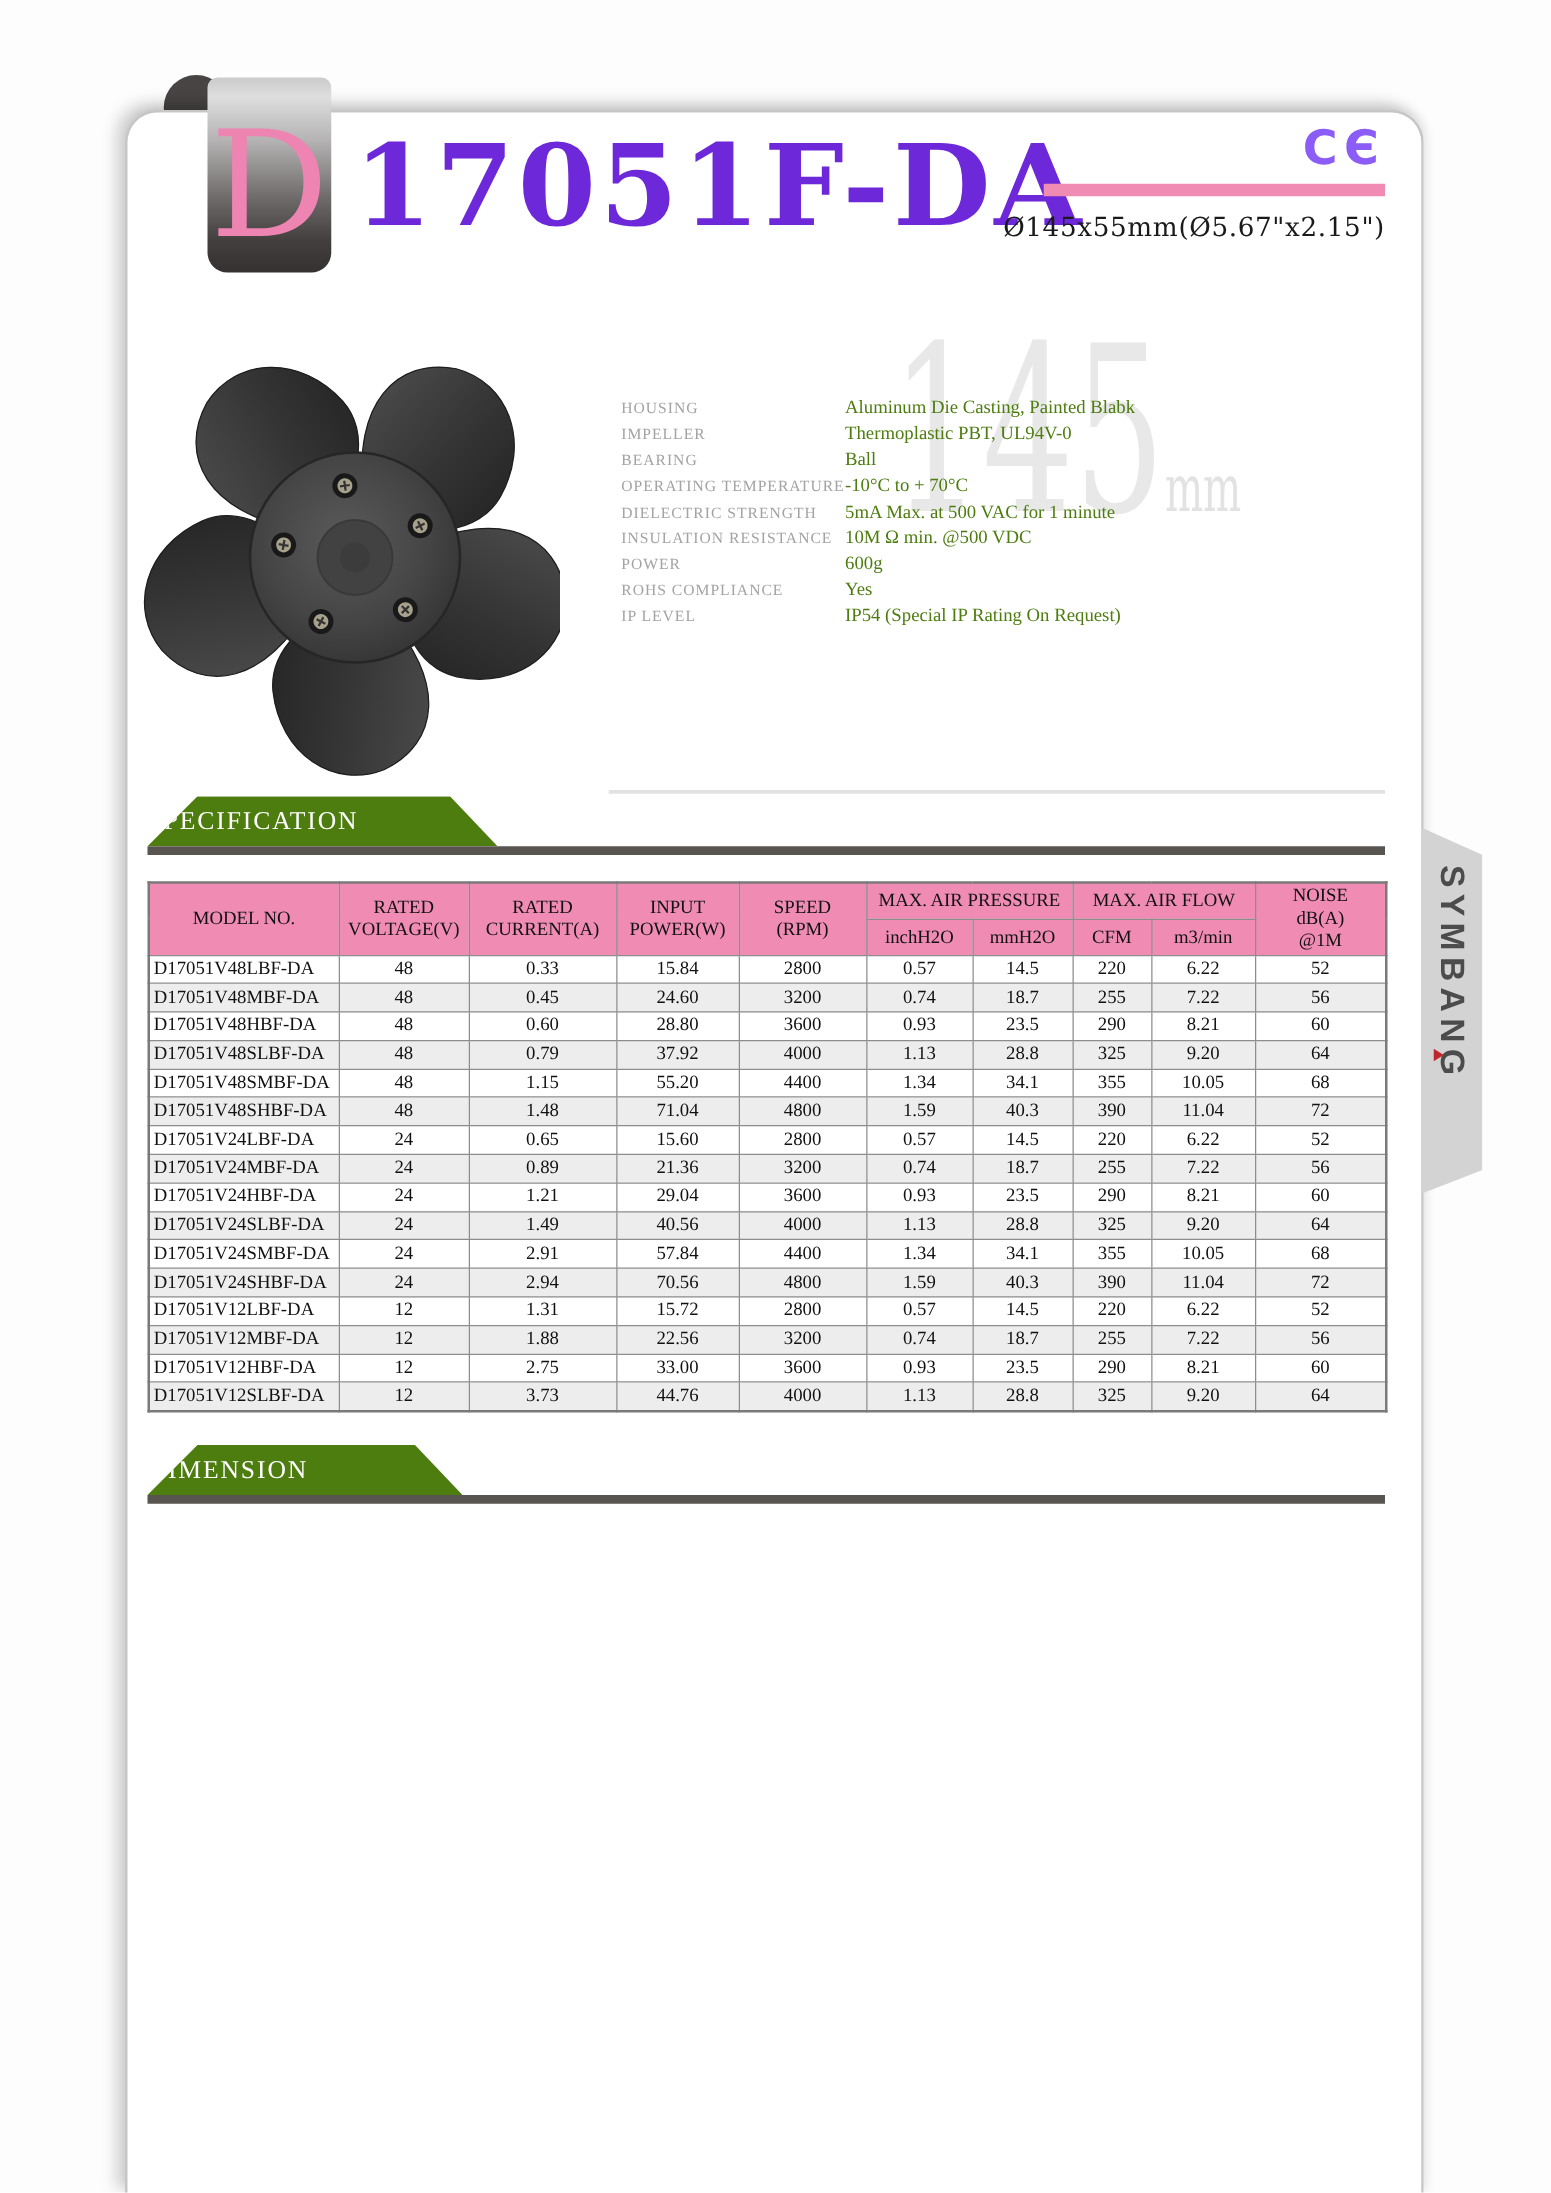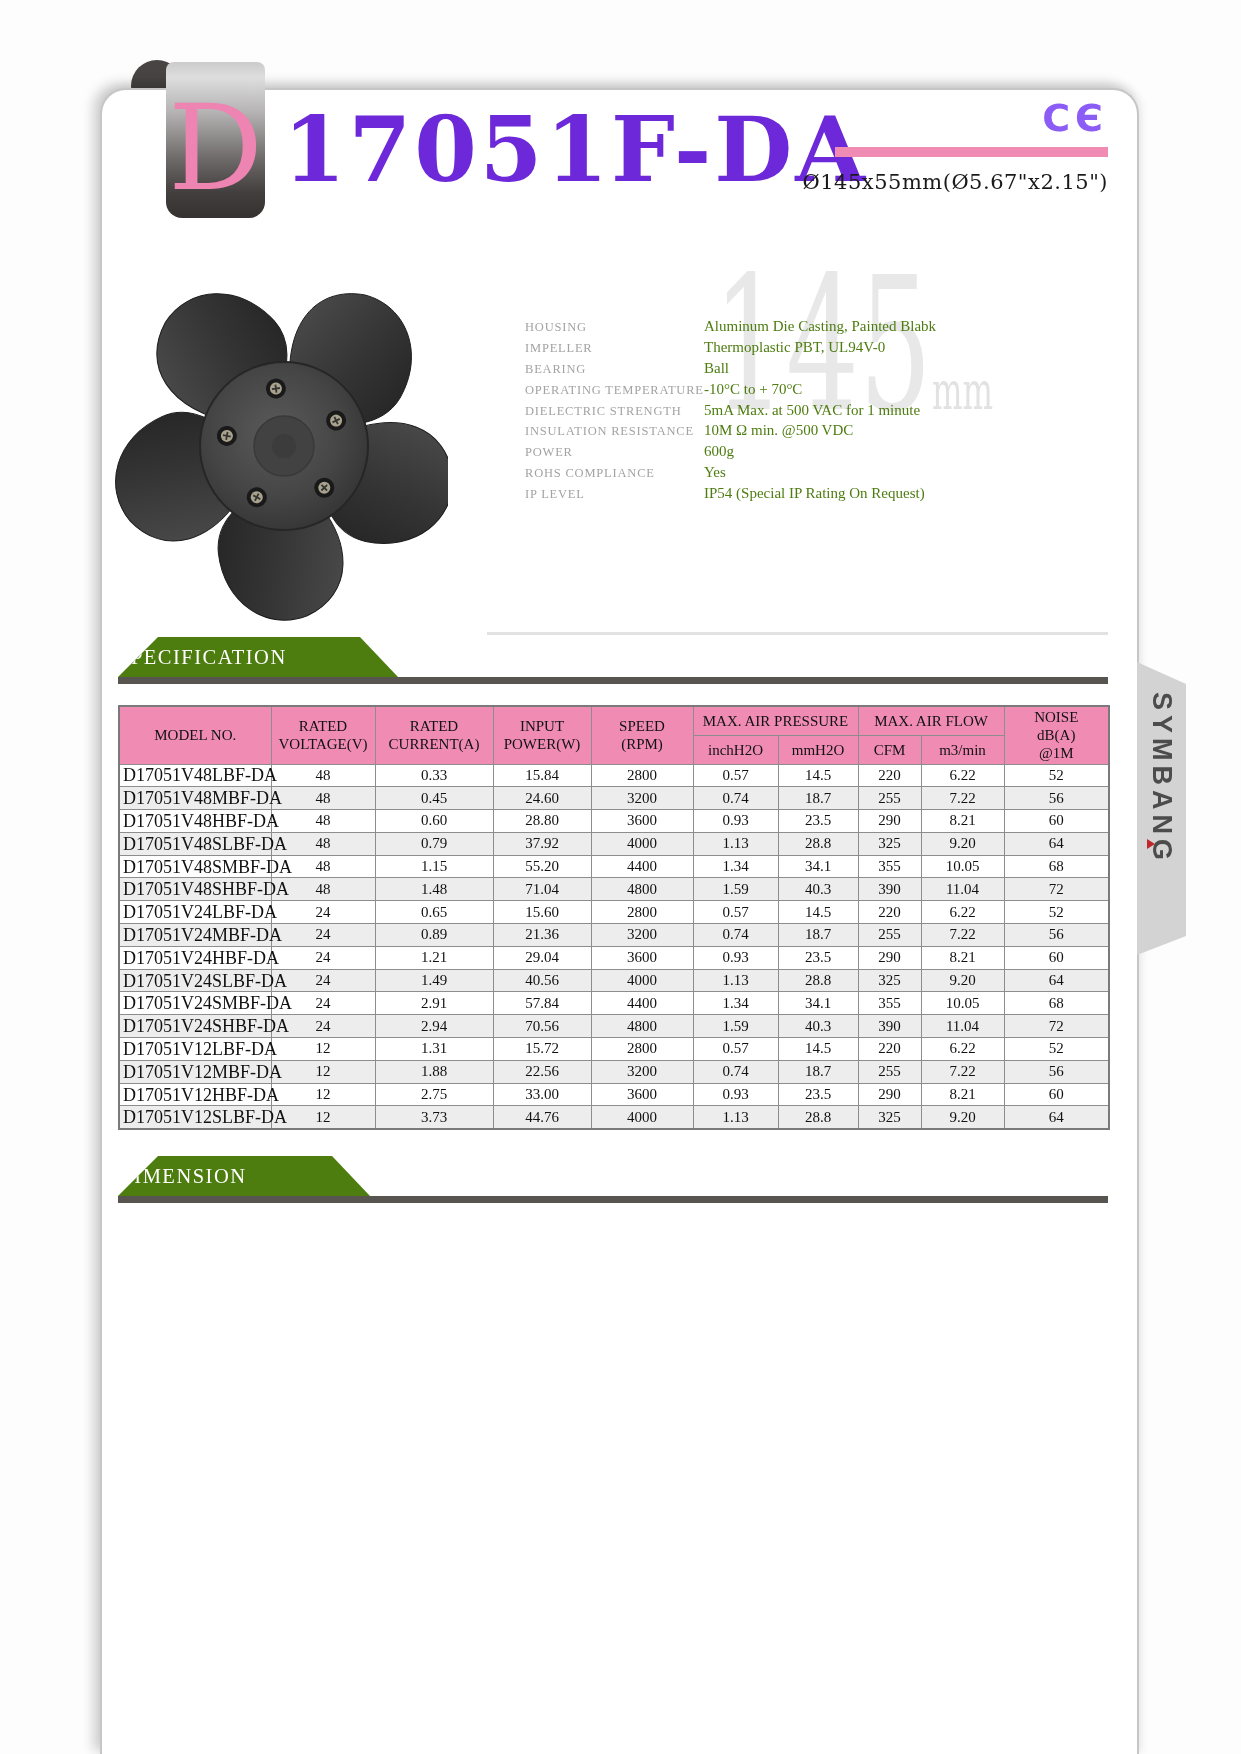--- a/index.html
+++ b/index.html
@@ -43,21 +43,21 @@
   }
   .pink-bar{left:835px;top:147px;width:273px;height:10px;background:#f08cb4;z-index:2;}
   .size-text{
     left:790px;top:170px;width:318px;text-align:right;z-index:2;
     font-size:21px;color:#1a1a1a;letter-spacing:0.5px;font-family:"DejaVu Serif",serif;
   }
 
   
   .fan-img{left:112px;top:246px;width:336px;height:380px;z-index:2;}
   .spec-list{left:497px;top:318px;z-index:3;}
-  .spec-row{height:20.9px;display:flex;align-items:baseline;margin-left:28px;}
+  .spec-row{height:20.9px;display:flex;align-items:baseline;}
   .spec-label{
     width:179px;flex:none;font-size:12.5px;color:#a3a3a3;letter-spacing:0.8px;white-space:nowrap;
   }
   .spec-value{font-size:15px;color:#4d7c0f;white-space:nowrap;}
   .watermark{
     left:713px;top:262px;z-index:2;transform:scaleX(0.62);transform-origin:left top;
     white-space:nowrap;font-family:"DejaVu Serif",serif;line-height:0.9;
   }
   .wm-num{font-size:185px;color:#e8e8e8;}
   .wm-unit{font-size:52px;color:#e2e2e2;}
@@ -82,21 +82,21 @@
   }
   .data-table th{
     background:#f08cb4;border:1px solid #8d8d8d;font-weight:normal;font-size:15px;
     white-space:pre-line;line-height:1.2;padding:1px 0;color:#111;
   }
   .data-table thead tr{height:29px;}
   .data-table td{
     border:1px solid #8d8d8d;text-align:center;height:21.8px;font-size:15px;
     padding:0 2px;line-height:1;color:#111;
   }
-  .data-table td.model{text-align:left;padding-left:3px;font-size:18px;white-space:nowrap;}
+  .data-table td.model{text-align:left;padding-left:3px;font-size:15px;white-space:nowrap;}
   .data-table tbody tr:nth-child(even){background:#ededed;}
 
   
   .symbang-tab{
     left:1137px;top:662px;width:49px;height:293px;background:#d3d3d3;z-index:4;
     clip-path:polygon(0 0,100% 7.5%,100% 93.5%,0 100%);
     display:flex;justify-content:center;box-sizing:border-box;padding-top:30px;
   }
   .symbang-text{
     writing-mode:vertical-rl;text-orientation:sideways;

